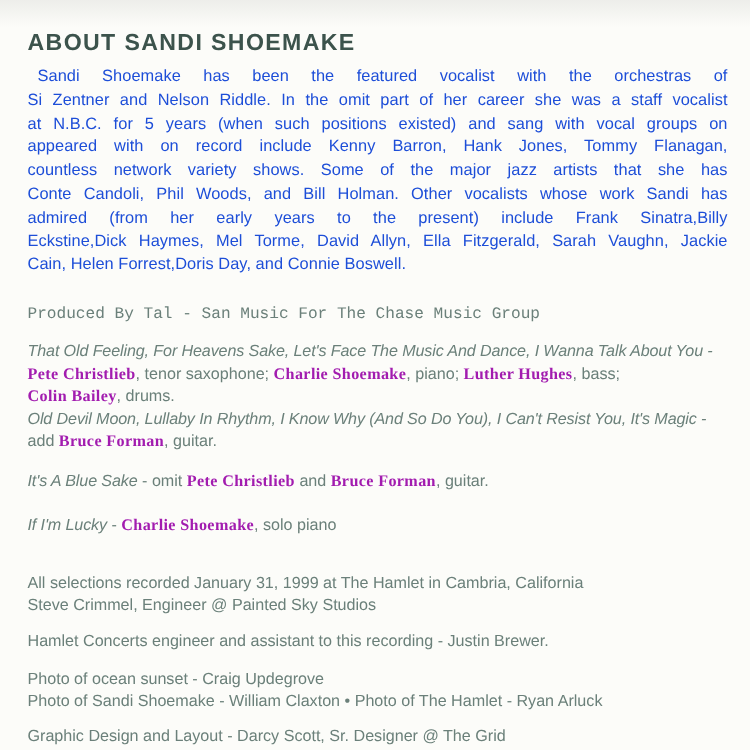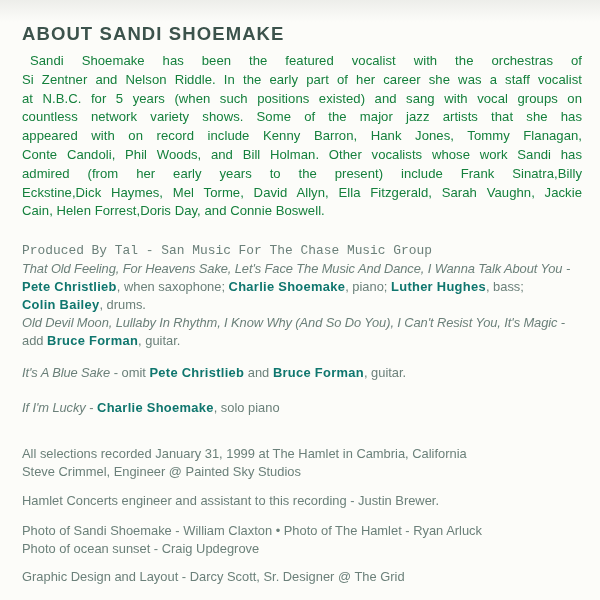--- a/index.html
+++ b/index.html
@@ -25,80 +25,80 @@
     margin:0;
     color:#3c534c;
     font-size:18.5px;
     line-height:20px;
     font-weight:bold;
     letter-spacing:1.1px;
   }
   .para{
     margin-top:8px;
     width:560px;
-    color:#15803d;
+    color:#1d4ed8;
     font-size:13.1px;
     line-height:18.8px;
     letter-spacing:0.05px;
   }
   .pline{
     text-align:justify;
     text-align-last:justify;
     white-space:nowrap;
   }
   .pline.first{ text-indent:8px; }
   .pline.last{ text-align-last:left; }
   .credits{
     color:#6b807a;
     font-size:12.9px;
     line-height:18px;
   }
   .credit-line{ white-space:nowrap; }
   .it{ font-style:italic; letter-spacing:-0.1px; }
-  .bd{ font-weight:bold; color:#0f766e; letter-spacing:0.3px; }
+  .bd{ font-weight:bold; color:#a21caf; letter-spacing:0.3px;font-family:Liberation Serif, serif; }
   .produced{ margin-top:21px;font-family:Liberation Mono, monospace; }
-  .blk1{ }
+  .blk1{ margin-top:12px; }
   .blk2{ }
   .blk3{ margin-top:14px; }
   .blk4{ margin-top:17px; }
   .blk5{ margin-top:28px; }
   .blk6{ margin-top:11px; }
   .blk7{ margin-top:12px; }
   .blk8{ margin-top:10px; }
 </style>
 </head>
 <body>
 
 <div class="page">
   <div class="scan-shade"></div>
 
   <h1 class="heading">ABOUT SANDI SHOEMAKE</h1>
 
   <div class="para">
     <div class="pline first">Sandi Shoemake has been the featured vocalist with the orchestras of</div>
-    <div class="pline">Si Zentner and Nelson Riddle. In the early part of her career she was a staff vocalist</div>
+    <div class="pline">Si Zentner and Nelson Riddle. In the omit part of her career she was a staff vocalist</div>
     <div class="pline">at N.B.C. for 5 years (when such positions existed) and sang with vocal groups on</div>
+    <div class="pline">appeared with on record include Kenny Barron, Hank Jones, Tommy Flanagan,</div>
     <div class="pline">countless network variety shows. Some of the major jazz artists that she has</div>
-    <div class="pline">appeared with on record include Kenny Barron, Hank Jones, Tommy Flanagan,</div>
     <div class="pline">Conte Candoli, Phil Woods, and Bill Holman. Other vocalists whose work Sandi has</div>
     <div class="pline">admired (from her early years to the present) include Frank Sinatra,Billy</div>
     <div class="pline">Eckstine,Dick Haymes, Mel Torme, David Allyn, Ella Fitzgerald, Sarah Vaughn, Jackie</div>
     <div class="pline last">Cain, Helen Forrest,Doris Day, and Connie Boswell.</div>
   </div>
 
   <div class="credits">
 
     <div class="credit-line produced">Produced By Tal - San Music For The Chase Music Group</div>
 
     <div class="blk1">
       <div class="credit-line">
         <span class="it">That Old Feeling, For Heavens Sake, Let's Face The Music And Dance, I Wanna Talk About You -</span>
       </div>
       <div class="credit-line">
-        <span class="bd">Pete Christlieb</span><span>, when saxophone; </span><span class="bd">Charlie Shoemake</span><span>, piano; </span><span class="bd">Luther Hughes</span><span>, bass;</span>
+        <span class="bd">Pete Christlieb</span><span>, tenor saxophone; </span><span class="bd">Charlie Shoemake</span><span>, piano; </span><span class="bd">Luther Hughes</span><span>, bass;</span>
       </div>
       <div class="credit-line">
         <span class="bd">Colin Bailey</span><span>, drums.</span>
       </div>
     </div>
 
     <div class="blk2">
       <div class="credit-line">
         <span class="it">Old Devil Moon, Lullaby In Rhythm, I Know Why (And So Do You), I Can't Resist You, It's Magic -</span>
       </div>
@@ -122,22 +122,22 @@
     <div class="blk5">
       <div class="credit-line">All selections recorded January 31, 1999 at The Hamlet in Cambria, California</div>
       <div class="credit-line">Steve Crimmel, Engineer @ Painted Sky Studios</div>
     </div>
 
     <div class="blk6">
       <div class="credit-line">Hamlet Concerts engineer and assistant to this recording - Justin Brewer.</div>
     </div>
 
     <div class="blk7">
+      <div class="credit-line">Photo of ocean sunset - Craig Updegrove</div>
       <div class="credit-line">Photo of Sandi Shoemake - William Claxton • Photo of The Hamlet - Ryan Arluck</div>
-      <div class="credit-line">Photo of ocean sunset - Craig Updegrove</div>
     </div>
 
     <div class="blk8">
       <div class="credit-line">Graphic Design and Layout - Darcy Scott, Sr. Designer @ The Grid</div>
     </div>
 
   </div>
 </div>
 
 </body></html>

